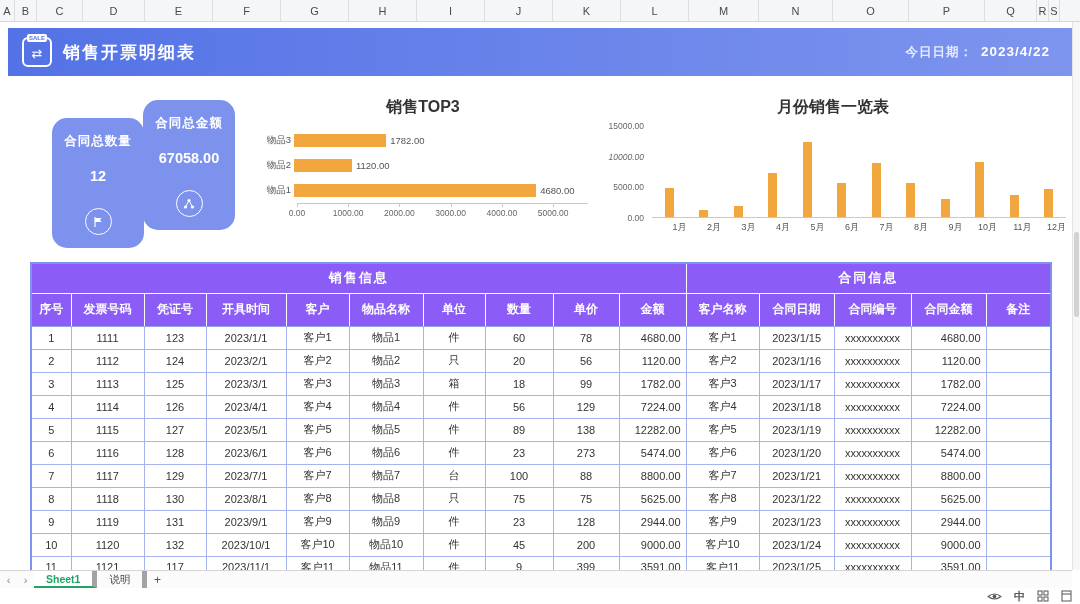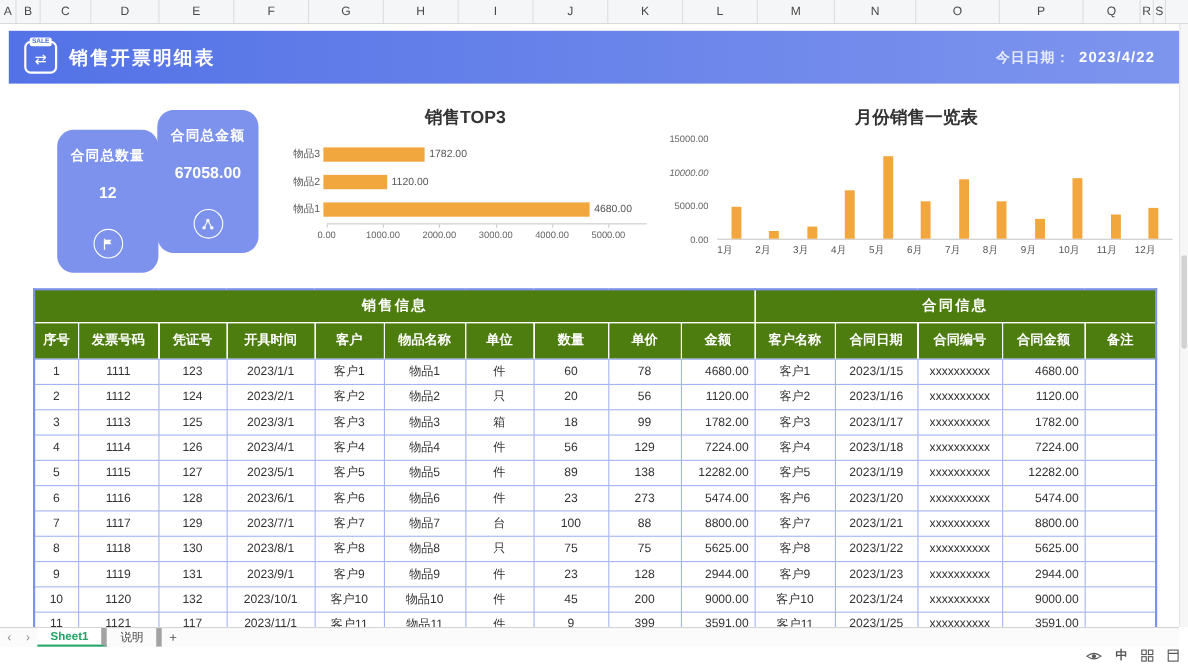--- a/index.html
+++ b/index.html
@@ -57,26 +57,26 @@
 
   
   .chart.monthly{left:600px;width:466px;height:150px;}
   .vwrap{display:flex;margin-top:8px;}
   .yaxis{width:52px;position:relative;height:92px;flex:0 0 auto;}
   .ylab{position:absolute;right:8px;transform:translateY(-50%);font-size:8.5px;color:#666;white-space:nowrap;}
   .vbars{flex:1;display:flex;align-items:flex-end;border-bottom:1px solid #c9c9c9;height:92px;}
   .vgroup{flex:1;display:flex;align-items:flex-end;justify-content:center;height:100%;}
   .vbar{width:9px;background:#f2a73e;}
   .vlabels{display:flex;margin-left:52px;}
-  .vlab{flex:1;text-align:left;font-size:9px;color:#555;margin-top:3px;white-space:nowrap;}
+  .vlab{flex:1;text-align:right;font-size:9px;color:#555;margin-top:3px;white-space:nowrap;}
 
   
   .data-table{position:absolute;left:30px;top:240px;width:1020px;border-collapse:collapse;
     table-layout:fixed;border:2px solid #7c92ec;}
-  .data-table th{background:#4d7c0f;color:#fff;font-weight:bold;border:1px solid #fdfdff;
+  .data-table th{background:#8b5cf6;color:#fff;font-weight:bold;border:1px solid #fdfdff;
     text-align:center;white-space:nowrap;overflow:hidden;}
   .data-table thead tr.group th{height:30px;font-size:13px;letter-spacing:2px;}
   .data-table thead tr.cols th{height:33px;font-size:12px;border-bottom:1px solid #8ea2ee;}
   .data-table td{border:1px solid #a4b4f1;font-size:11px;color:#333;text-align:center;height:23px;
     padding:0 5px;white-space:nowrap;overflow:hidden;background:#fff;}
   .data-table td.r{text-align:right;}
 
   
   .tabbar{position:absolute;left:0;top:570px;width:1072px;height:18px;background:#fbfbfb;
     border-top:1px solid #d5d5d5;display:flex;align-items:stretch;font-size:10.5px;}

